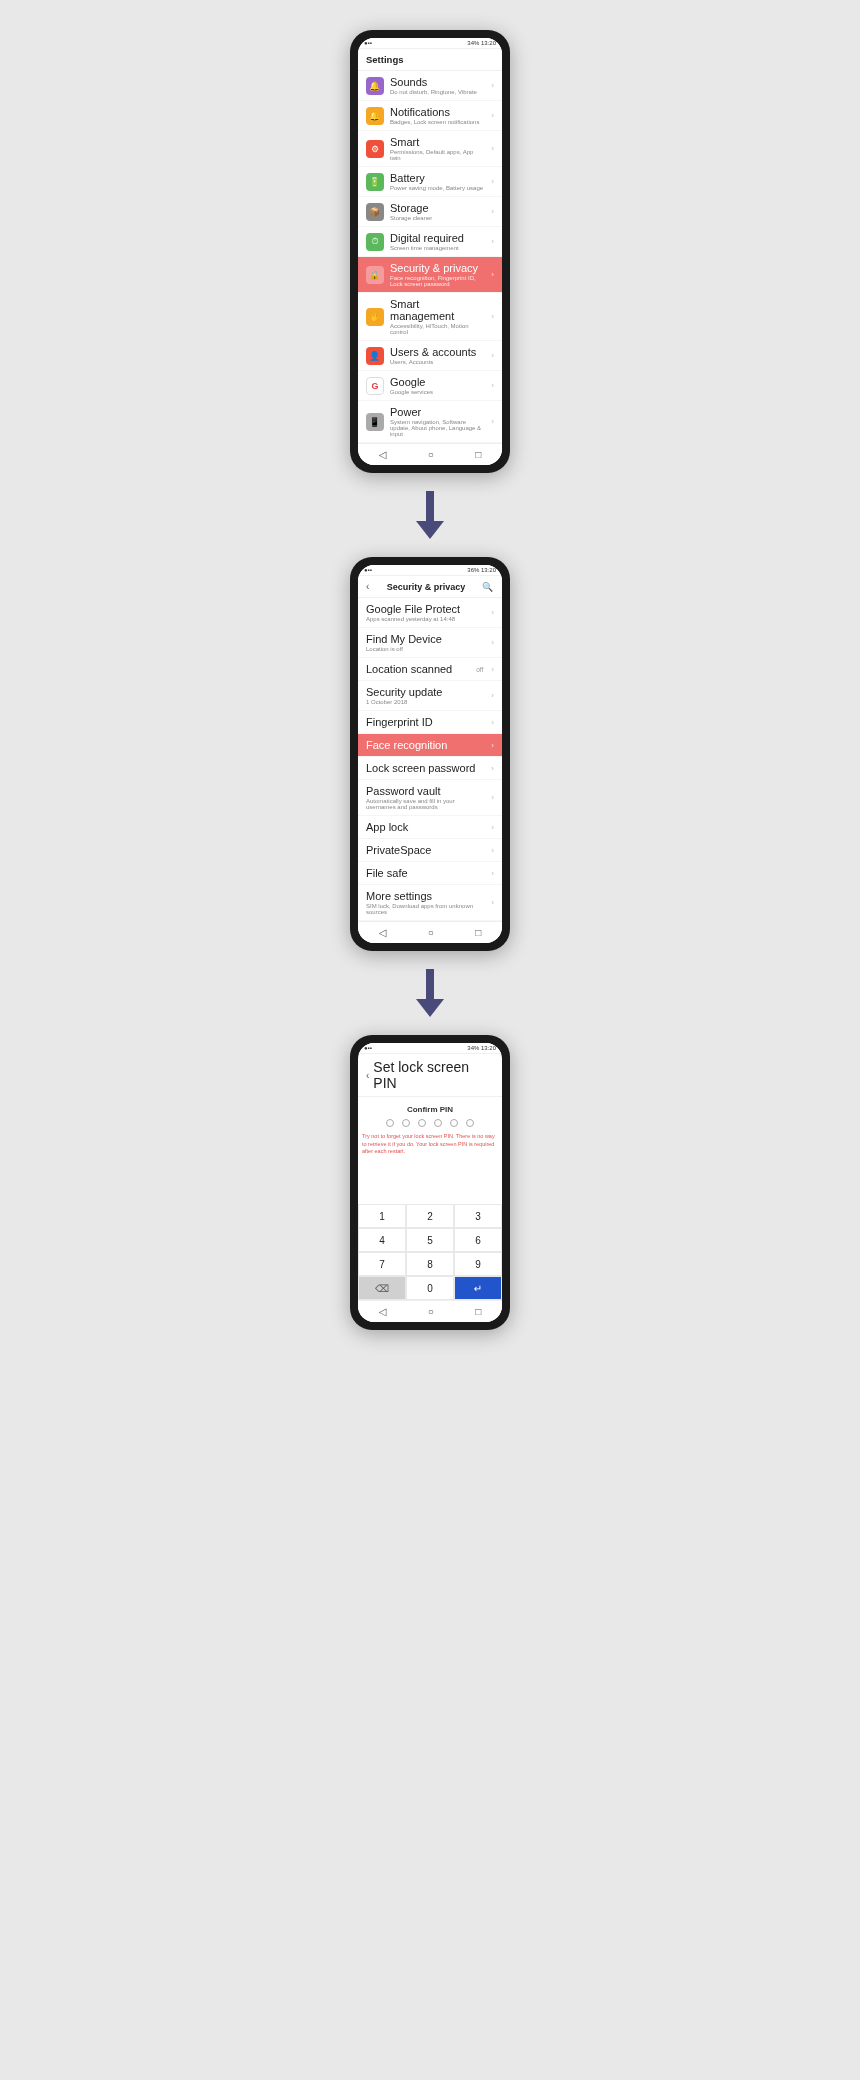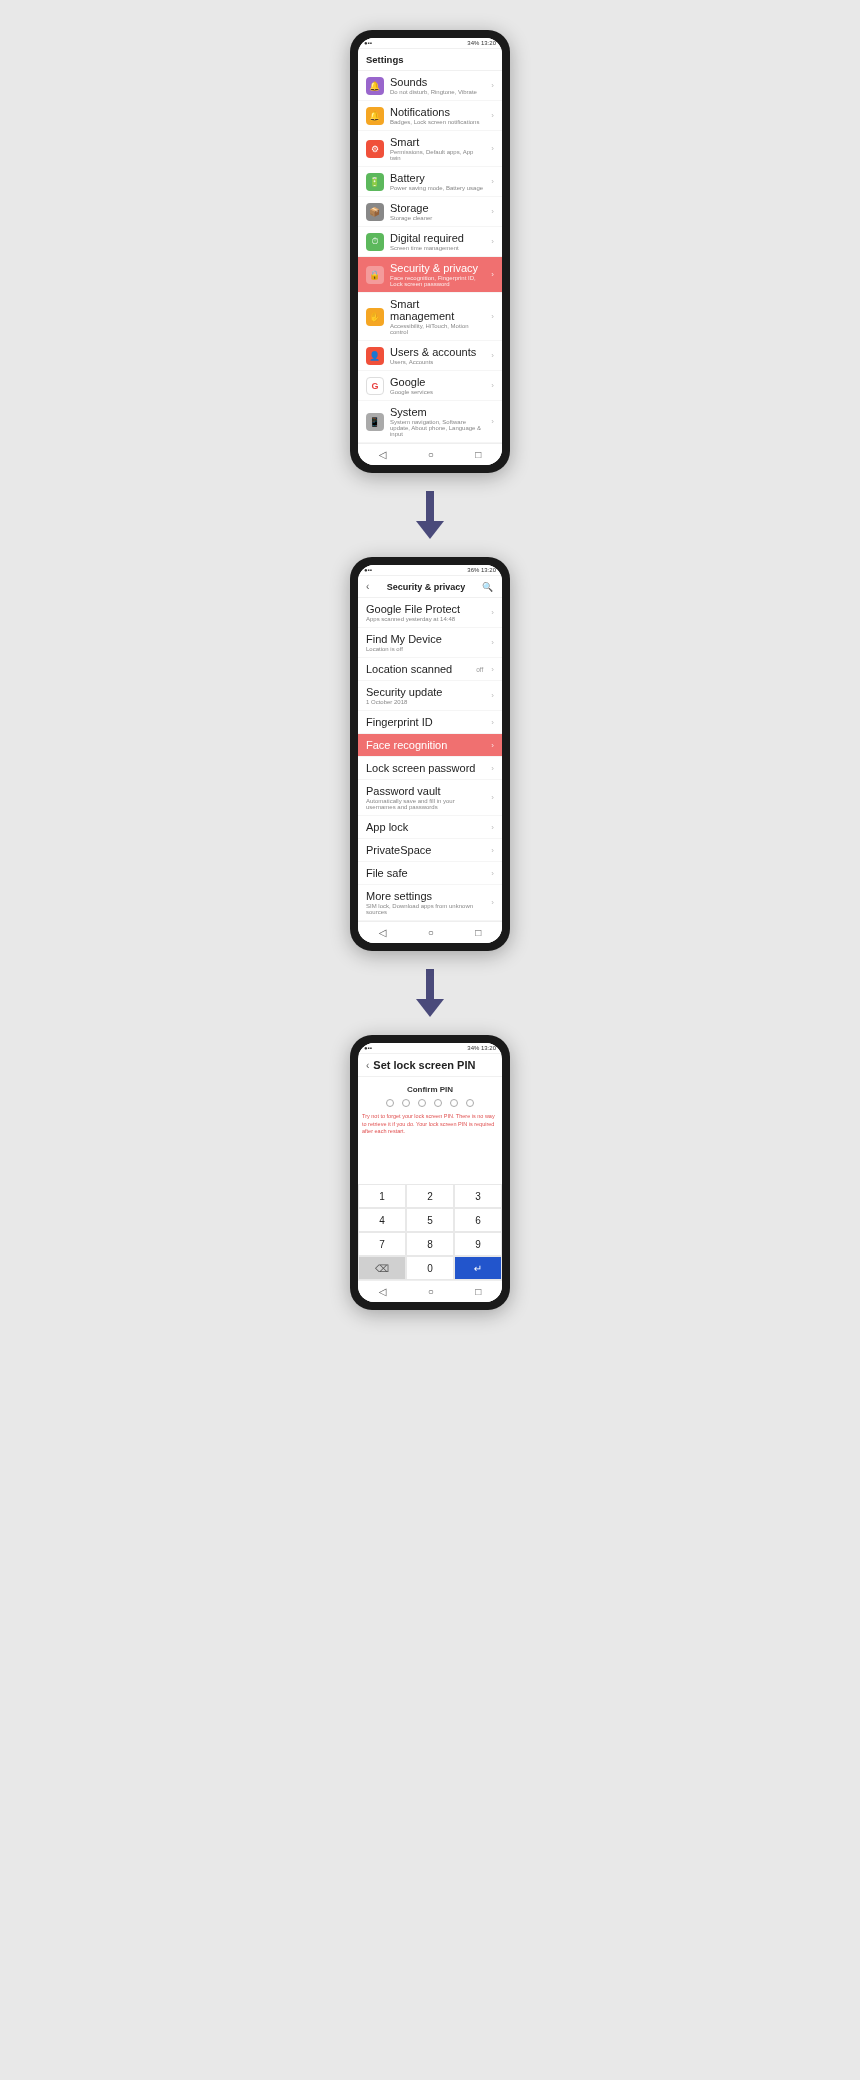--- a/index.html
+++ b/index.html
@@ -152,22 +152,22 @@
       border-top: 18px solid #4a4a7a;
     }
     .pin-title-bar {
       display: flex;
       align-items: center;
       padding: 5px 8px;
       gap: 4px;
       border-bottom: 1px solid #f0f0f0;
     }
     .pin-page-title {
-      font-size: 11px;
-      font-weight: 700;
+      font-size: 14px;
+      font-weight: 400;
       color: #222;
     }
     .pin-confirm-label {
       font-size: 8px;
       font-weight: 700;
       color: #333;
       text-align: center;
       margin: 8px 0 5px;
     }
     .pin-dots {
@@ -328,21 +328,21 @@
         <div class="item-text">
           <div class="item-title">Google</div>
           <div class="item-subtitle">Google services</div>
         </div>
         <span class="chevron">›</span>
       </div>
 
       <div class="settings-item">
         <div class="item-icon" style="background:#aaa;">📱</div>
         <div class="item-text">
-          <div class="item-title">System</div>
+          <div class="item-title">Power</div>
           <div class="item-subtitle">System navigation, Software update, About phone, Language &amp; input</div>
         </div>
         <span class="chevron">›</span>
       </div>
 
     </div>
 
     <div class="nav-bar">
       <span class="nav-icon">◁</span>
       <span class="nav-icon">○</span>

